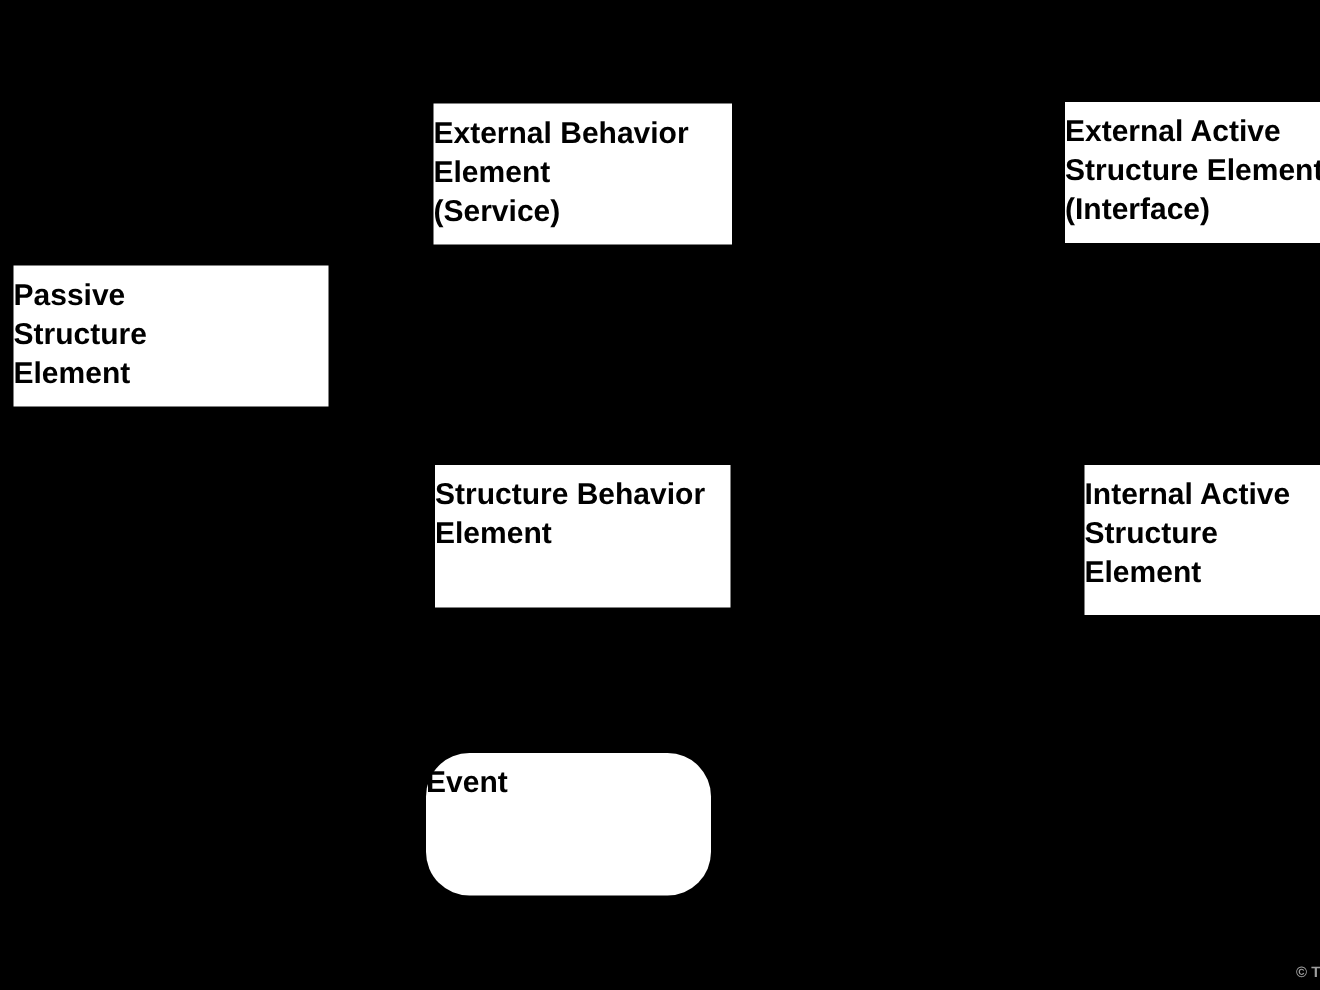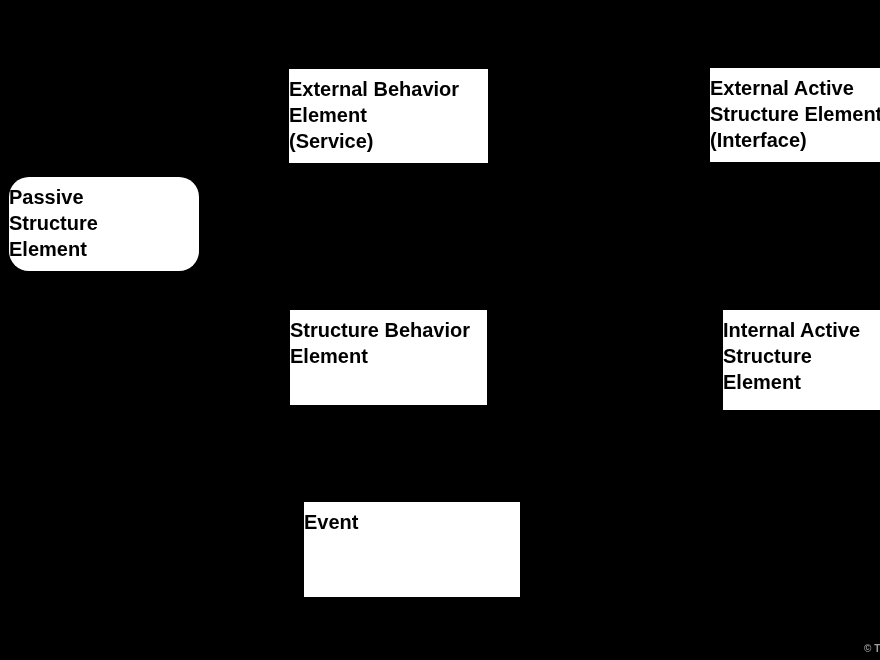--- a/index.html
+++ b/index.html
@@ -19,24 +19,24 @@
     box-sizing: border-box;
     background: var(--box-fill, #ffffff);
     color: var(--box-text, #000000);
     font-weight: bold;
     font-size: 20px;
     line-height: 26px;
     text-align: left;
     white-space: pre-line;
     padding-top: 7px;
   }
-  #node-passive            { left: 9px;   top: 177px; width: 190px; height: 94px; border-radius: 20px; }
+  #node-passive            { left: 9px;   top: 177px; width: 210px; height: 94px; }
   #node-external-behavior  { left: 289px; top: 69px;  width: 199px; height: 94px; }
   #node-internal-behavior  { left: 290px; top: 310px; width: 197px; height: 95px; }
-  #node-event              { left: 304px; top: 502px; width: 216px; height: 95px; }
+  #node-event              { left: 284px; top: 502px; width: 190px; height: 95px; border-radius: 29px; }
   #node-external-active    { left: 710px; top: 68px;  width: 235px; height: 94px; }
   #node-internal-active    { left: 723px; top: 310px; width: 208px; height: 100px; }
   .watermark {
     position: absolute;
     left: 851px;
     top: 643px;
     font-size: 10px;
     font-weight: bold;
     font-style: normal;
     color: var(--watermark-color, #9e9e9e);

